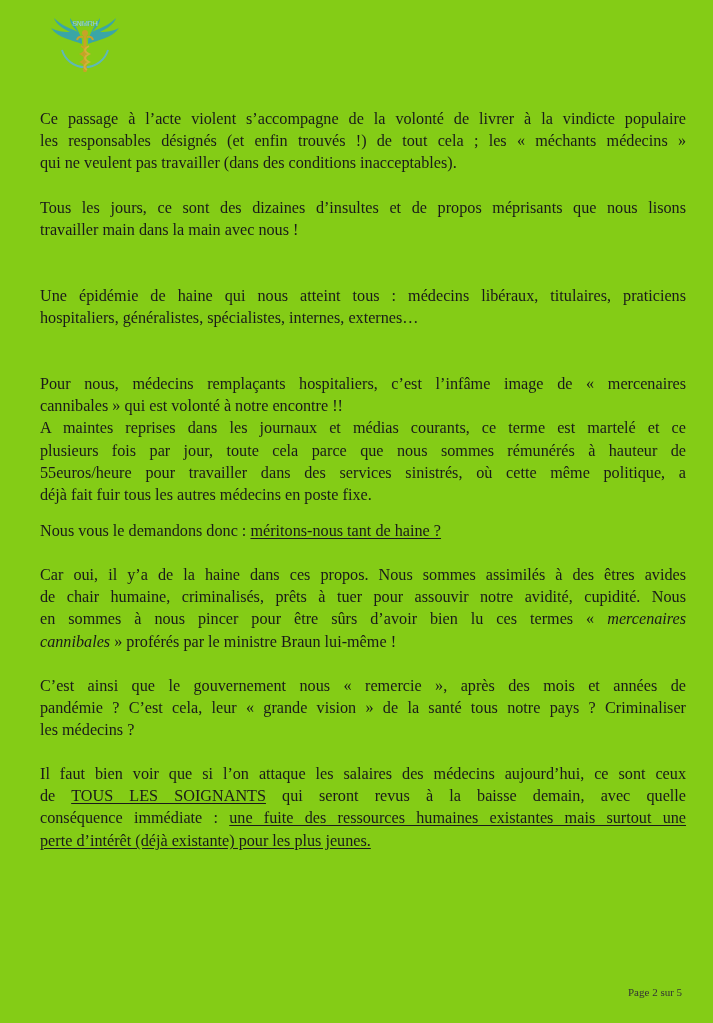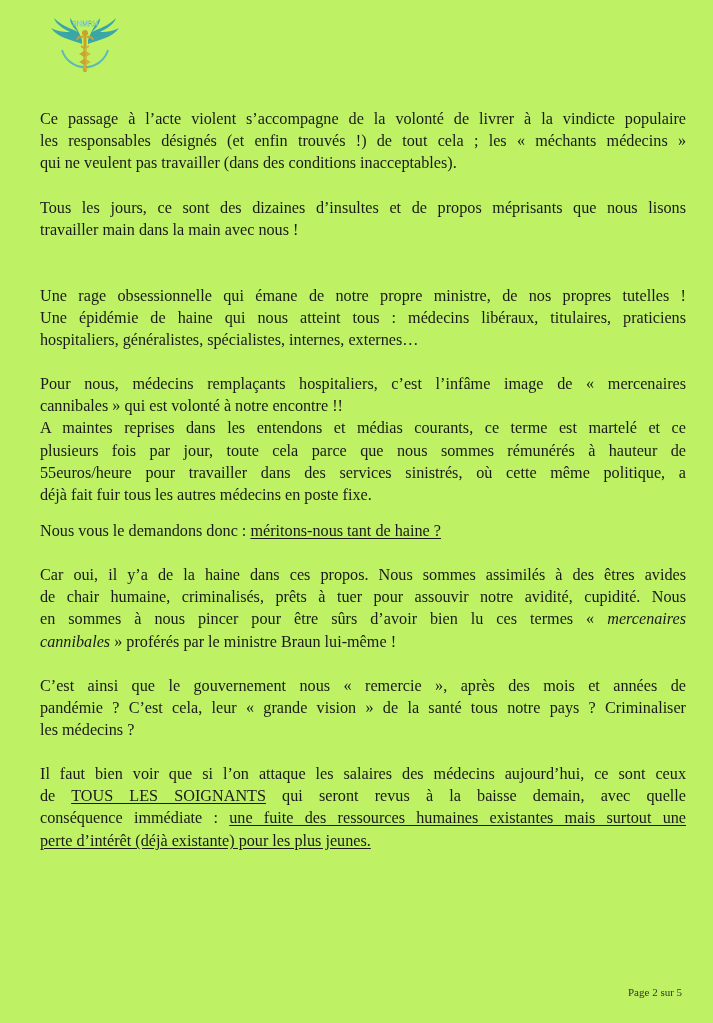--- a/index.html
+++ b/index.html
@@ -1,17 +1,17 @@
 <!DOCTYPE html>
 <html><head>
   <meta charset="utf-8">
   <style>
     html, body { margin: 0; padding: 0; background: #ffffff; }
     body { width: 713px; height: 1023px; position: relative; overflow: hidden; }
-    .page { position: absolute; left: 0; top: 0; width: 713px; height: 1023px; background: #bef264; }
+    .page { position: absolute; left: 0; top: 0; width: 713px; height: 1023px; background: #84cc16; }
     .logo { position: absolute; left: 48px; top: 10px; width: 74px; height: 68px; }
     .para {
       position: absolute; left: 40px; width: 646px;
       font-family: "Liberation Serif", serif; font-size: 16.2px; line-height: 22.2px;
       color: #1a1a1a; text-align: justify; margin: 0;
     }
     .line { display: block; text-align: justify; text-align-last: justify; white-space: nowrap; height: 22.2px; }
     .line.last { text-align-last: left; }
     .u { text-decoration: underline; text-underline-offset: 2px; }
     .b { font-weight: normal; }
@@ -58,29 +58,28 @@
     <span class="line">les responsables désignés (et enfin trouvés !) de tout cela ; les « méchants médecins »</span>
     <span class="line last">qui ne veulent pas travailler (dans des conditions inacceptables).</span>
   </div>
 
   <div class="para" style="top:197px;">
     <span class="line">Tous les jours, ce sont des dizaines d’insultes et de propos méprisants que nous lisons</span>
     <span class="line last">travailler main dans la main avec nous !</span>
   </div>
 
   <div class="para" style="top:285px;">
-    <span class="line">Une rage obsessionnelle qui émane de notre propre ministre, de nos propres tutelles !</span>
     <span class="line">Une épidémie de haine qui nous atteint tous : médecins libéraux, titulaires, praticiens</span>
     <span class="line last">hospitaliers, généralistes, spécialistes, internes, externes…</span>
   </div>
 
   <div class="para" style="top:373px;">
     <span class="line"><span>Pour nous, médecins remplaçants hospitaliers, c’est l’infâme image de </span><span class="b">« mercenaires</span></span>
     <span class="line last"><span class="b">cannibales »</span><span> qui est volonté à notre encontre !!</span></span>
-    <span class="line">A maintes reprises dans les entendons et médias courants, ce terme est martelé et ce</span>
+    <span class="line">A maintes reprises dans les journaux et médias courants, ce terme est martelé et ce</span>
     <span class="line">plusieurs fois par jour, toute cela parce que nous sommes rémunérés à hauteur de</span>
     <span class="line">55euros/heure pour travailler dans des services sinistrés, où cette même politique, a</span>
     <span class="line last">déjà fait fuir tous les autres médecins en poste fixe.</span>
   </div>
 
   <div class="para" style="top:520px;">
     <span class="line last"><span>Nous vous le demandons donc : </span><span class="u">méritons-nous tant de haine ?</span></span>
   </div>
 
   <div class="para" style="top:564px;">

